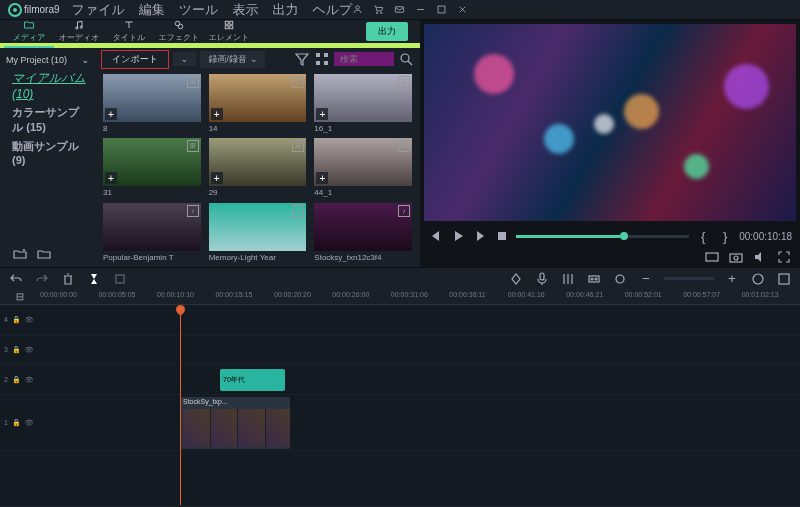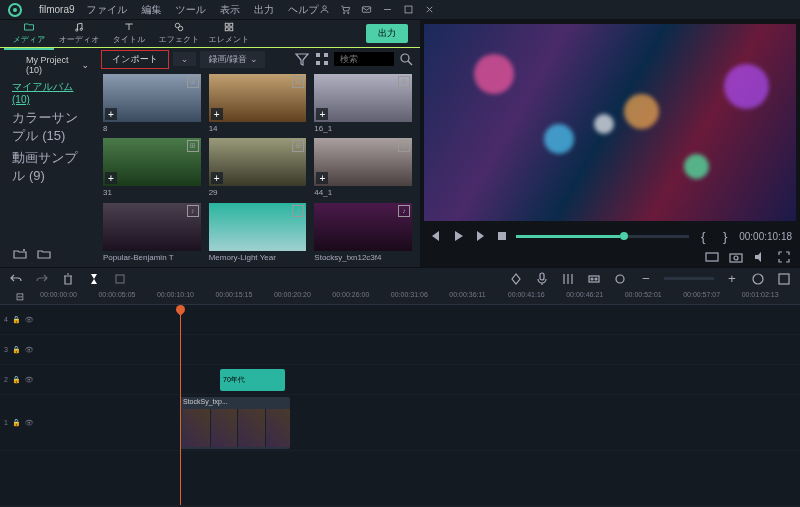--- a/index.html
+++ b/index.html
@@ -1,48 +1,48 @@
 <!DOCTYPE html>
 <html><head>
 <meta charset="utf-8">
 <style>
 *{margin:0;padding:0;box-sizing:border-box;font-family:"Segoe UI",Arial,sans-serif;}
 body{background:#1a2028;color:#9ca5b0;font-size:10px;width:800px;height:507px;overflow:hidden;}
 .topbar{height:20px;display:flex;align-items:center;padding:0 8px;background:#1a2028;border-bottom:1px solid #0d1117;}
-.logo{display:flex;align-items:center;gap:17px;margin-right:12px;}
+.logo{display:flex;align-items:center;gap:2px;margin-right:12px;}
 .logo .circ{width:14px;height:14px;border-radius:50%;border:2px solid #4dd0a8;position:relative;}
 .logo .circ::after{content:"";position:absolute;width:4px;height:4px;background:#4dd0a8;border-radius:50%;top:3px;left:3px;}
 .logo .txt{color:#ccc;font-size:10px;}
 .menubar{display:flex;gap:14px;}
-.menubar span{font-size:10px;color:#aab;}
+.menubar span{font-size:13px;color:#aab;}
 .topcenter{flex:1;text-align:center;font-size:10px;color:#aab;}
 .winctl{display:flex;gap:10px;align-items:center;}
 .winctl svg,.winctl span{width:11px;height:11px;cursor:pointer;}
 .main{display:flex;height:247px;}
 .left{width:420px;display:flex;flex-direction:column;}
-.tabs{height:28px;display:flex;align-items:center;gap:0;padding:0 4px;border-bottom:1px solid #bef264;}
+.tabs{height:28px;display:flex;align-items:center;gap:0;padding:0 4px;border-bottom:5px solid #bef264;}
 .tab{display:flex;flex-direction:column;align-items:center;gap:1px;width:50px;padding:3px 0;cursor:pointer;border-bottom:2px solid transparent;}
 .tab.active{border-bottom:2px solid #4dd0a8;}
 .tab .ico{width:12px;height:12px;display:flex;color:#ccc;align-items:center;justify-content:center;}
 .tab.active .ico{color:#4dd0a8;}
 .tab .lbl{font-size:8px;color:#aab;}
 .tab.active .lbl{color:#4dd0a8;}
 .export{margin-left:auto;margin-right:8px;background:#4dd0a8;color:#000;font-size:9px;padding:3px 12px;border:none;border-radius:2px;cursor:pointer;}
 .leftbody{flex:1;display:flex;}
 .sidebar{width:95px;padding:4px 6px;}
-.projtitle{font-size:9px;color:#ccc;display:flex;justify-content:space-between;align-items:center;padding:3px 0;margin-left:20px;}
-.album{color:#4dd0a8;font-size:10px;text-decoration:underline;padding:2px 0 2px 6px;}
-.folderitem{font-size:13px;color:#aab;padding:2px 0 2px 6px;}
+.projtitle{font-size:9px;color:#ccc;display:flex;justify-content:space-between;align-items:center;padding:3px 0;}
+.album{color:#4dd0a8;font-size:12px;text-decoration:underline;padding:2px 0 2px 6px;font-style:italic;}
+.folderitem{font-size:11px;color:#aab;padding:2px 0 2px 6px;font-weight:bold;}
 .mediaarea{flex:1;display:flex;flex-direction:column;}
 .mediatop{height:22px;display:flex;align-items:center;gap:4px;padding:0 6px;}
 .importbtn{border:1px solid #d03030;color:#ddd;font-size:9px;padding:2px 10px;background:transparent;cursor:pointer;}
 .dd,.recbtn{background:#232a33;border:none;color:#aab;font-size:9px;padding:2px 8px;cursor:pointer;display:flex;align-items:center;gap:3px;}
 .spacer{flex:1;}
 .icobtn{background:transparent;border:none;color:#aab;width:16px;height:16px;cursor:pointer;display:flex;align-items:center;justify-content:center;}
-.search{background:#000000;border:none;color:#aab;font-size:9px;padding:2px 6px;width:60px;}
+.search{background:#701a75;border:none;color:#aab;font-size:9px;padding:2px 6px;width:60px;}
 .grid{flex:1;display:grid;grid-template-columns:repeat(3,1fr);gap:4px 8px;padding:4px 8px;overflow:hidden;}
 .thumb{display:flex;flex-direction:column;gap:2px;}
 .thumbimg{height:48px;background:#2a3340;position:relative;}
 .thumbimg .badge{position:absolute;top:2px;right:2px;width:12px;height:12px;border:1px solid #999;color:#999;font-size:7px;display:flex;align-items:center;justify-content:center;}
 .thumbimg .addbadge{position:absolute;bottom:2px;left:2px;width:12px;height:12px;background:#1a2028cc;color:#fff;display:flex;align-items:center;justify-content:center;}
 .thumb .cap{font-size:8px;color:#aab;white-space:nowrap;overflow:hidden;text-overflow:ellipsis;}
 .sidefoot{display:flex;gap:8px;padding:6px;}
 .preview{flex:1;display:flex;flex-direction:column;background:#101418;}
 .previewimg{flex:1;background:linear-gradient(120deg,#1a2a5a 0%,#4a2a6a 30%,#0a2a4a 50%,#6a1a3a 70%,#1a1a4a 100%);position:relative;overflow:hidden;margin:4px;}
 .bokeh{position:absolute;border-radius:50%;filter:blur(2px);}

